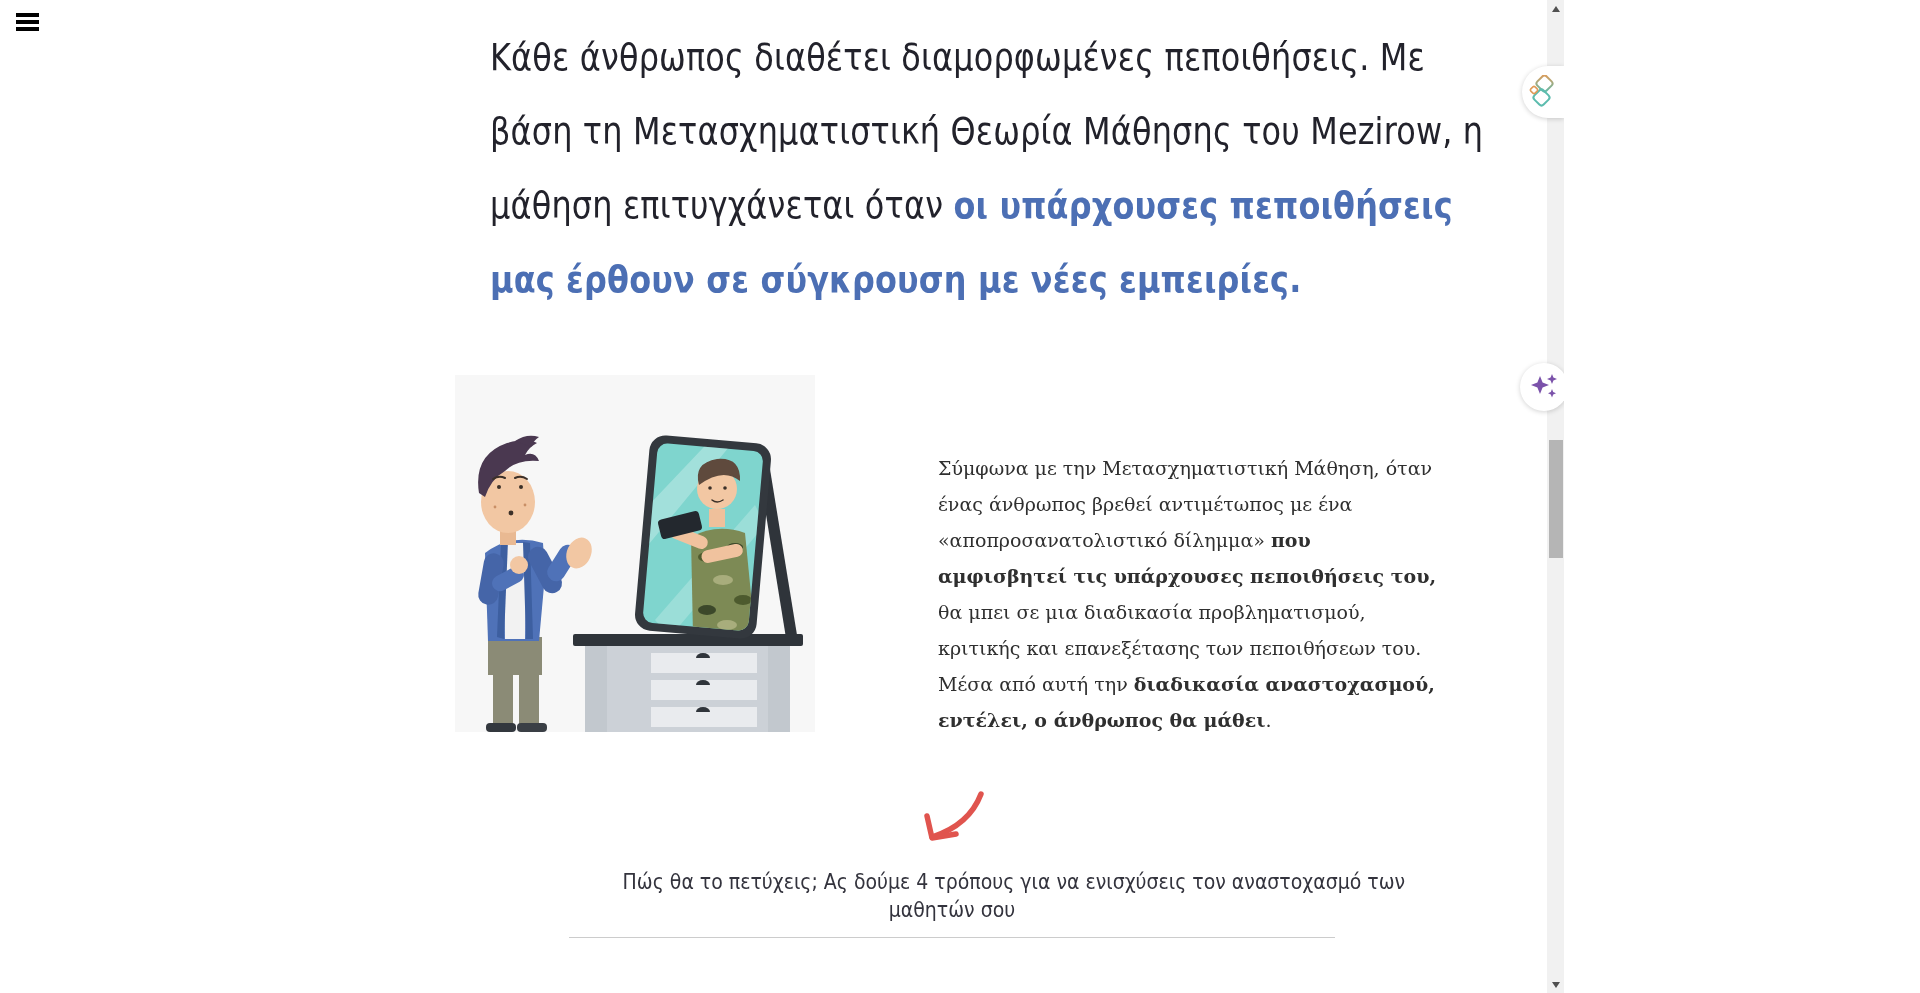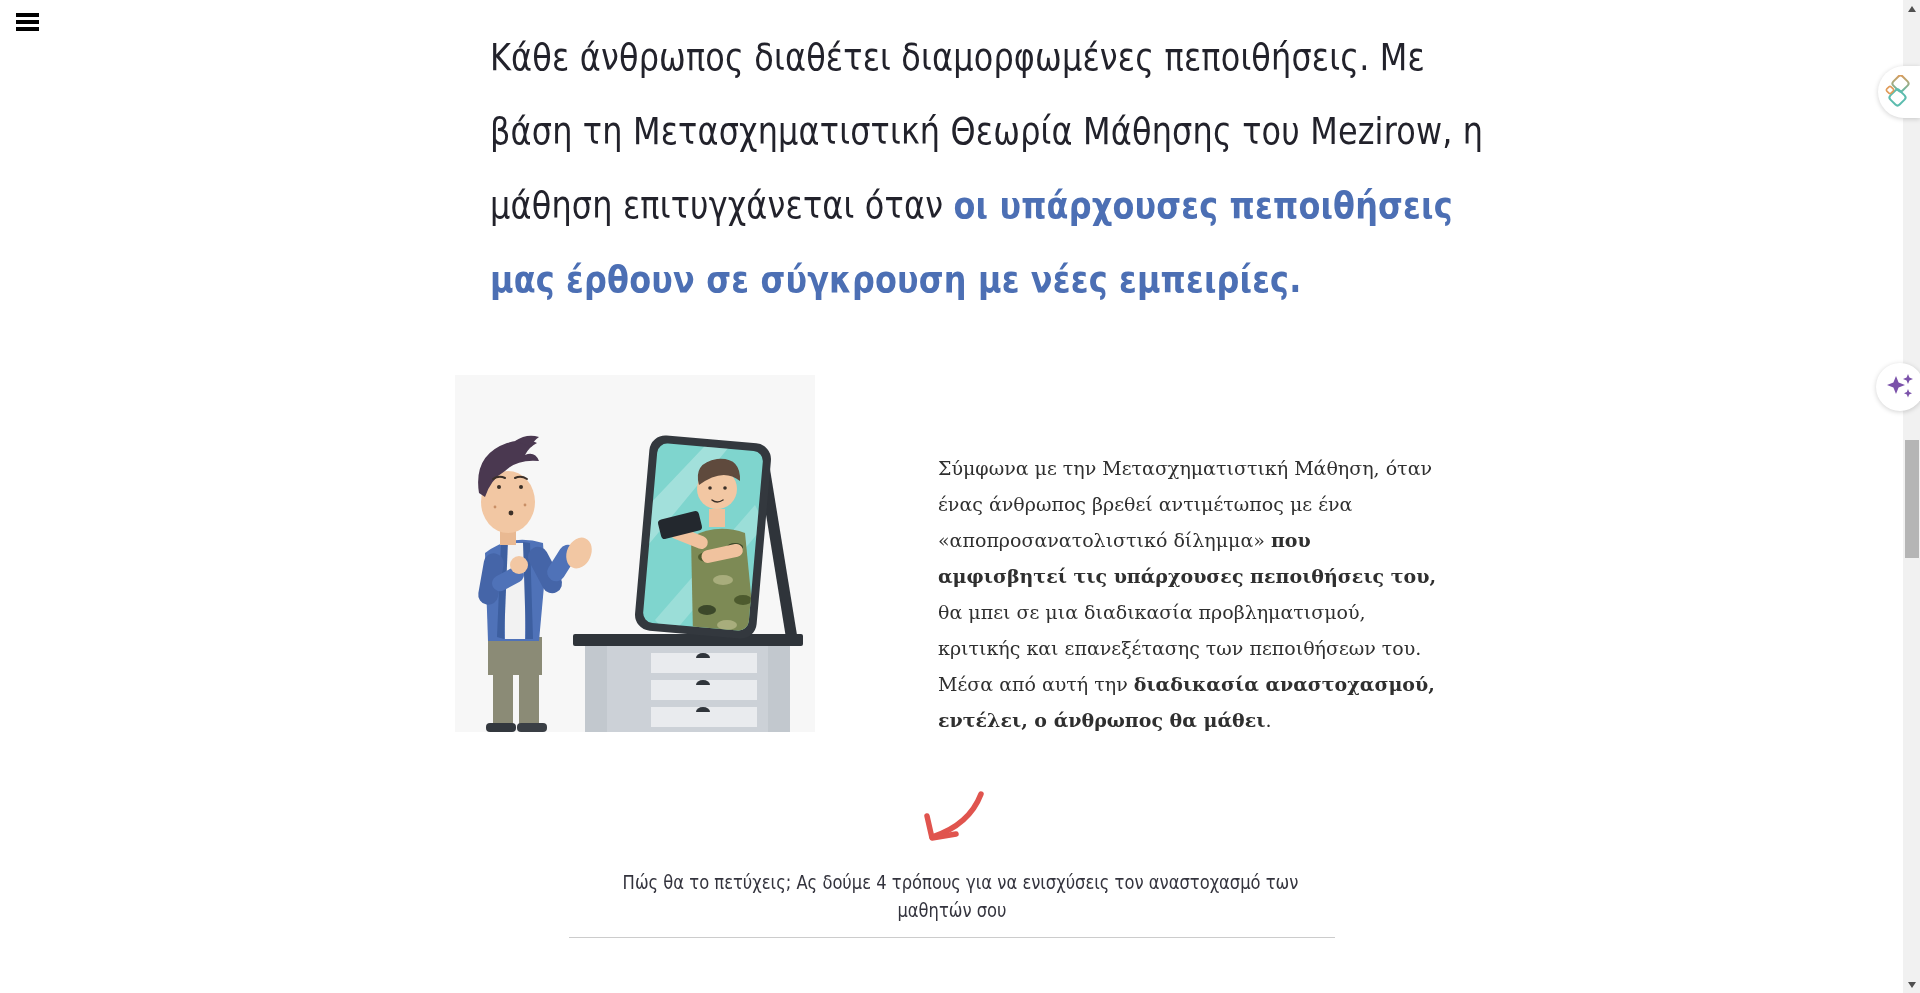--- a/index.html
+++ b/index.html
@@ -1,18 +1,18 @@
 <!DOCTYPE html>
 <html style="--accent-blue: #4c6fb4; --heading-text: #22222b; --body-text: #2f2f2f; --caption-text: #33333d; --arrow-red: #e0544e; --divider: #cccccc; --scrollbar-track: #f1f1f1; --scrollbar-thumb: #b5b5b5; --sparkle-purple: #7b52aa; --ext-teal: #5cbcae; --ext-orange: #e09a57; --illustration-bg: #f7f7f7;"><head>
 <meta charset="utf-8">
 <style>
   * { margin:0; padding:0; box-sizing:border-box; }
   html,body { background:#ffffff; }
   #app {
-    position:relative; width:1920px; height:993px; overflow:hidden;
+    position:relative; width:1564px; height:993px; overflow:hidden;
     background:#ffffff; font-family:"DejaVu Sans", sans-serif;
   }
 
   
   .hamburger { position:absolute; left:16px; top:13px; width:23px; height:18px; cursor:pointer; }
   .hamburger .bar { position:absolute; left:0; width:23px; height:3.5px; background:#000; }
   .hamburger .b1 { top:0; } .hamburger .b2 { top:7px; } .hamburger .b3 { top:14px; }
 
   
   .heading {
@@ -34,21 +34,21 @@
     margin-left:25px;
   }
   .paragraph b { font-weight:bold; }
 
   
   .arrow-wrap { position:absolute; left:915px; top:785px; width:76px; height:72px; }
 
   
   .caption {
     position:absolute; left:569px; top:868px; width:766px;
-    text-align:center; font-size:19px; line-height:28px; color:var(--caption-text);
+    text-align:center; font-size:22px; line-height:28px; color:var(--caption-text);
   }
   .caption .cap-line { transform:scaleX(0.86); transform-origin:50% 50%; white-space:nowrap; }
 
   .divider { position:absolute; left:569px; top:937px; width:766px; height:1px; background:var(--divider); }
 
   
   .ext-pill {
     position:absolute; right:0; top:66px; width:42px; height:52px;
     background:#fff; border-radius:26px 0 0 26px;
     box-shadow:0 1px 5px rgba(0,0,0,0.18); z-index:10; cursor:pointer;

